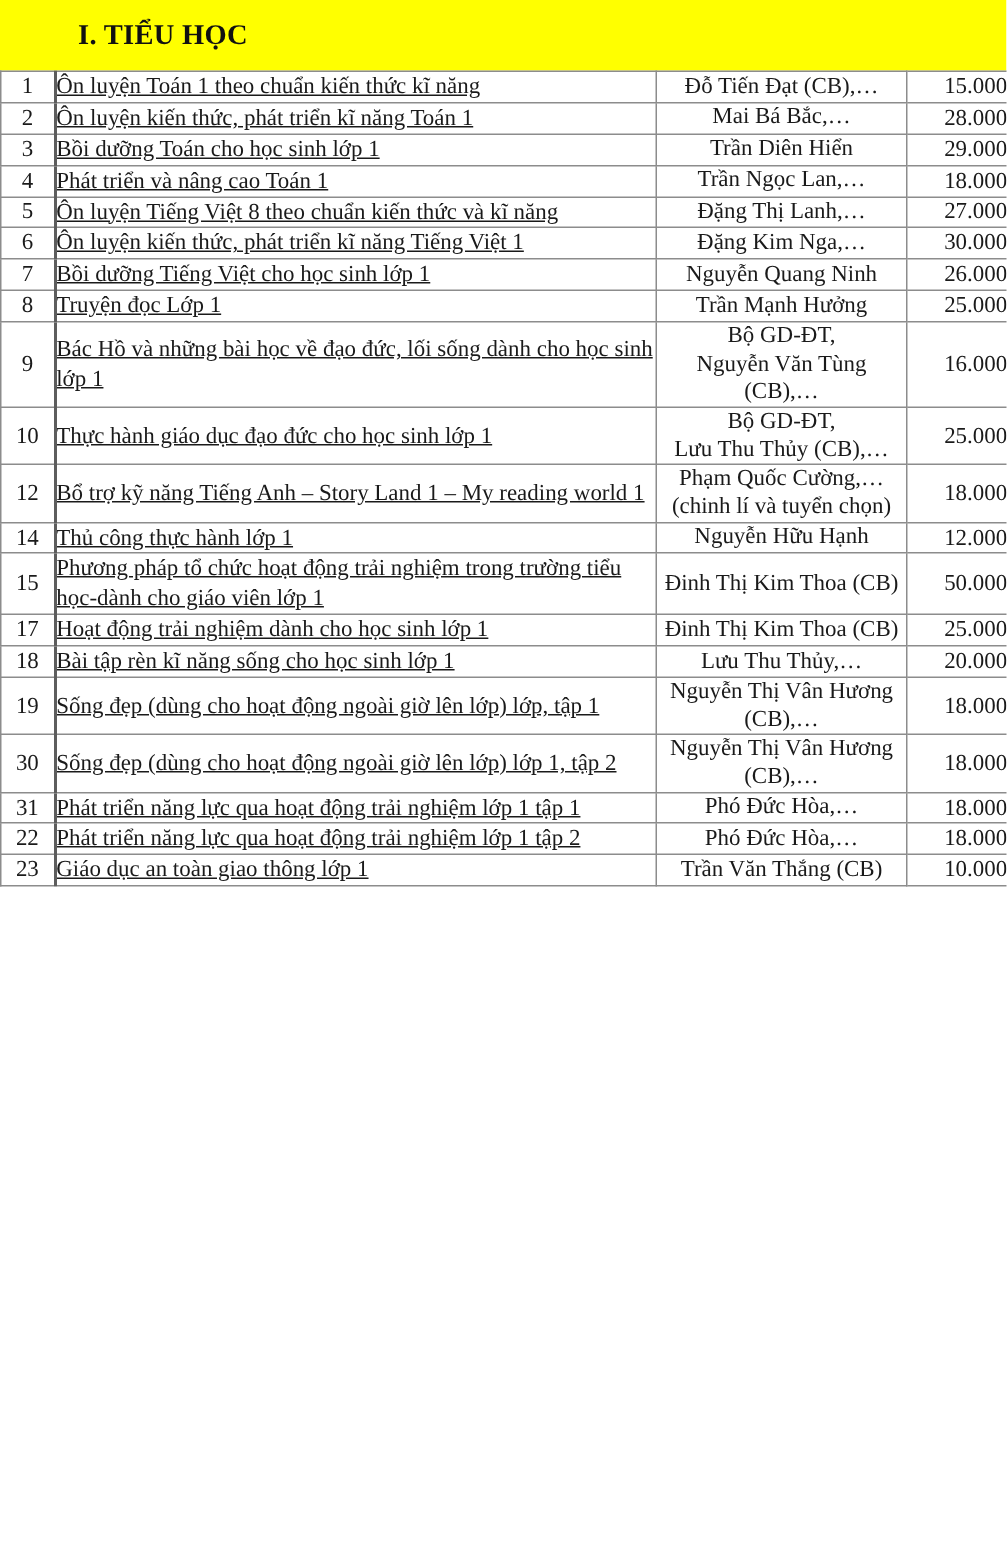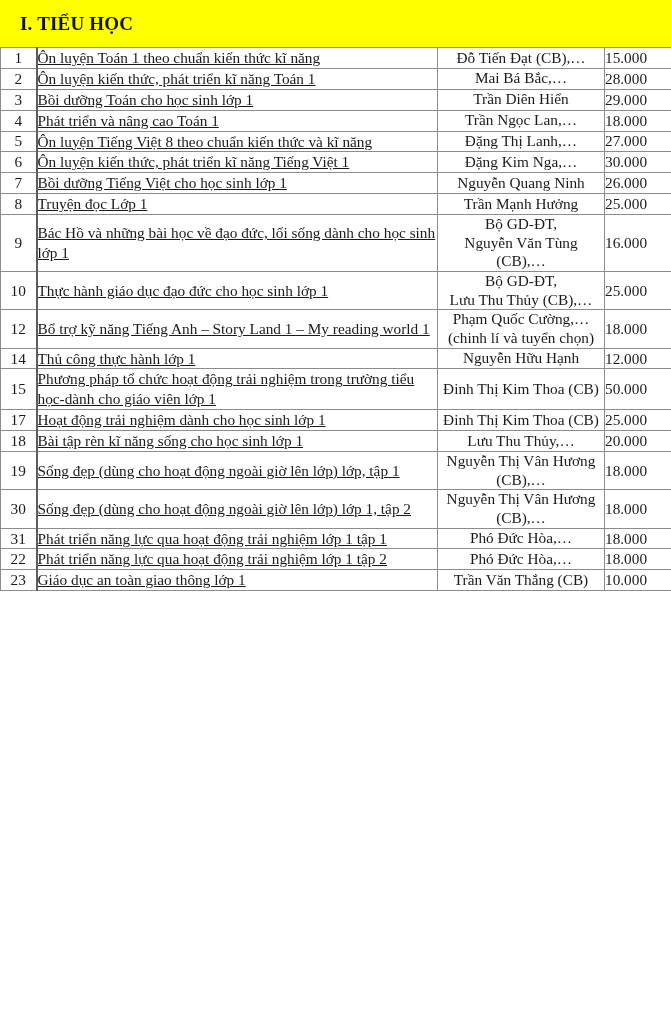--- a/index.html
+++ b/index.html
@@ -24,21 +24,21 @@
   }
 
   
   .section-band {
     width: 671px;
     height: 47px;
     background: #ffff00;
     box-sizing: border-box;
     display: flex;
     align-items: center;
-    padding-left: 20px;
+    padding-left: 52px;
     overflow: hidden;
   }
   .section-band-title {
     font-family: "Liberation Serif", "DejaVu Serif", serif;
     font-weight: bold;
     font-size: 19px;
     letter-spacing: 0.2px;
     color: #111111;
     white-space: nowrap;
   }
@@ -77,20 +77,21 @@
     padding: 3px 6px 3px 8px;
     line-height: 1.3;
     text-decoration: underline;
   }
   .cell-auth {
     text-align: center;
     padding: 2px 4px;
     line-height: 1.22;
   }
   .cell-price {
+    text-align: right;
     padding: 3px 2px 3px 4px;
     white-space: nowrap;
     border-right: none !important;
   }
   .auth-line { display: block; }
 </style>
 </head>
 <body>
 
 <div id="page">

